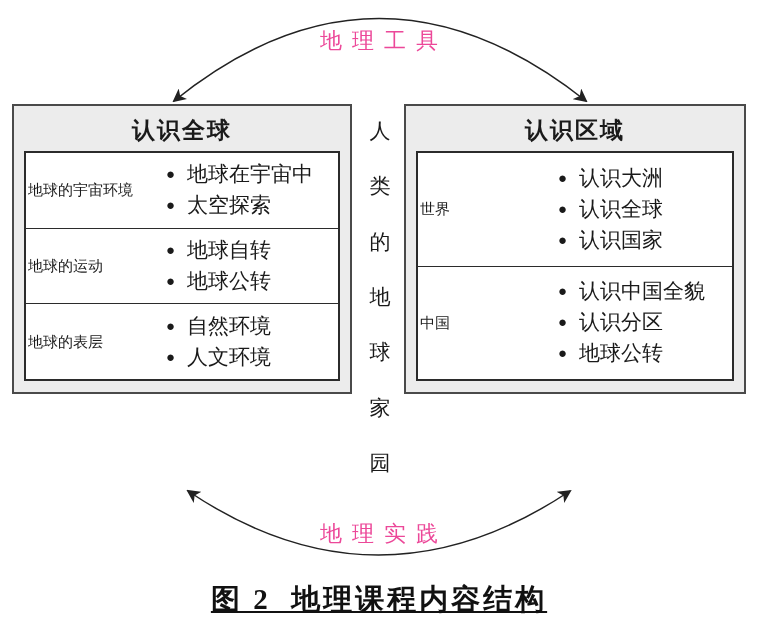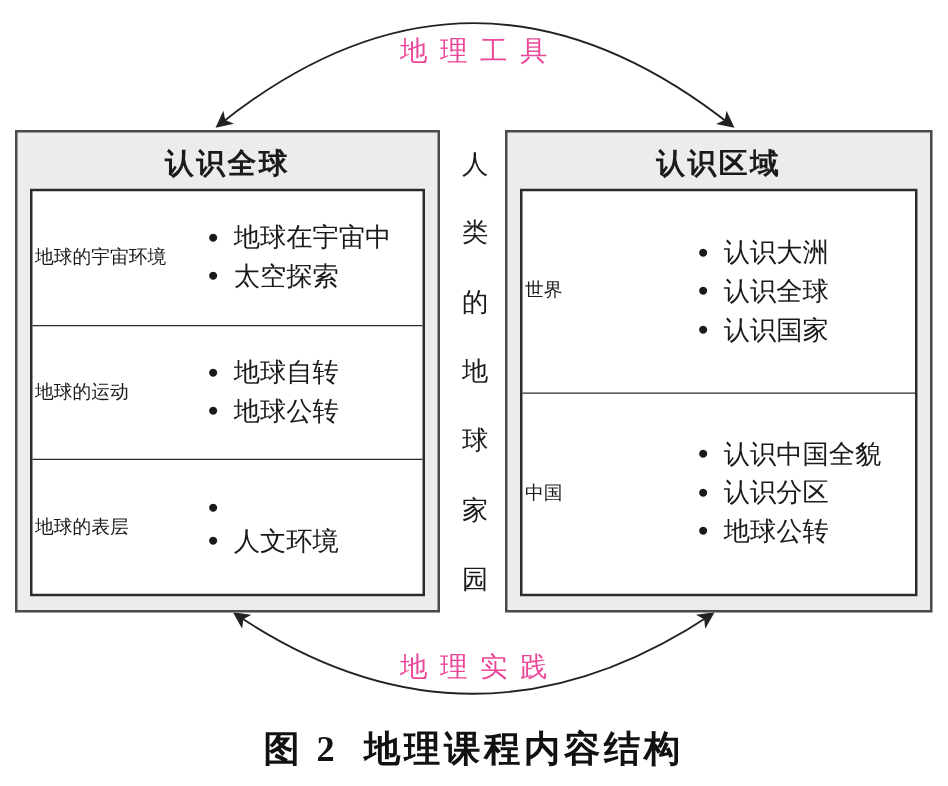--- a/index.html
+++ b/index.html
@@ -8,21 +8,21 @@
     font-family:"Liberation Serif","DejaVu Serif",serif;color:#1a1a1a;
   }
   svg.arcs{position:absolute;left:0;top:0;width:758px;height:629px;pointer-events:none;}
   .arc-label{
     position:absolute;left:0;width:758px;text-align:center;
     font-size:22px;letter-spacing:10px;text-indent:10px;color:#ec4899;
   }
   .arc-label.top{top:26px;}
   .arc-label.bottom{top:519px;text-align:center;}
   .panel{
-    position:absolute;top:104px;height:386px;background:#ececec;
+    position:absolute;top:104px;height:290px;background:#ececec;
     border:2px solid #4a4a4a;box-sizing:border-box;
   }
   .panel.left{left:12px;width:340px;}
   .panel.right{left:404px;width:342px;}
   .panel-title{
     text-align:center;font-size:23px;font-weight:bold;margin-top:9px;letter-spacing:2px;
   }
   .inner{
     position:absolute;left:10px;right:10px;top:45px;bottom:11px;background:#ffffff;
     border:2px solid #2b2b2b;display:flex;flex-direction:column;box-sizing:border-box;
@@ -37,21 +37,21 @@
   .item{display:flex;align-items:center;font-size:21px;line-height:1.1;}
   .bullet{font-size:15px;margin-right:12px;line-height:1;}
   .center-col{
     position:absolute;left:359px;top:117px;width:42px;height:360px;
     display:flex;flex-direction:column;justify-content:space-between;align-items:center;
     font-size:21px;
   }
   .center-col span{display:block;}
   .caption{
     position:absolute;left:0;top:580px;width:758px;text-align:center;
-    font-size:29px;font-weight:bold;letter-spacing:3px;white-space:pre;color:#111;
+    font-size:29px;font-weight:bold;letter-spacing:3px;white-space:pre;color:#111;text-decoration:underline;
   }
 </style>
 </head>
 <body>
 
 <div class="canvas">
 
   <svg class="arcs" viewBox="0 0 758 629">
     <defs>
       <marker id="arrow" viewBox="0 0 10 10" refX="8.5" refY="5" markerWidth="9" markerHeight="9" orient="auto-start-reverse">
@@ -94,20 +94,21 @@
             <span>地球公转</span>
           </div>
         </div>
       </div>
 
       <div class="row">
         <div class="row-label">地球的表层</div>
         <div class="items">
           <div class="item">
             <span class="bullet">●</span>
+            <span>自然环境</span>
           </div>
           <div class="item">
             <span class="bullet">●</span>
             <span>人文环境</span>
           </div>
         </div>
       </div>
 
     </div>
   </div>

